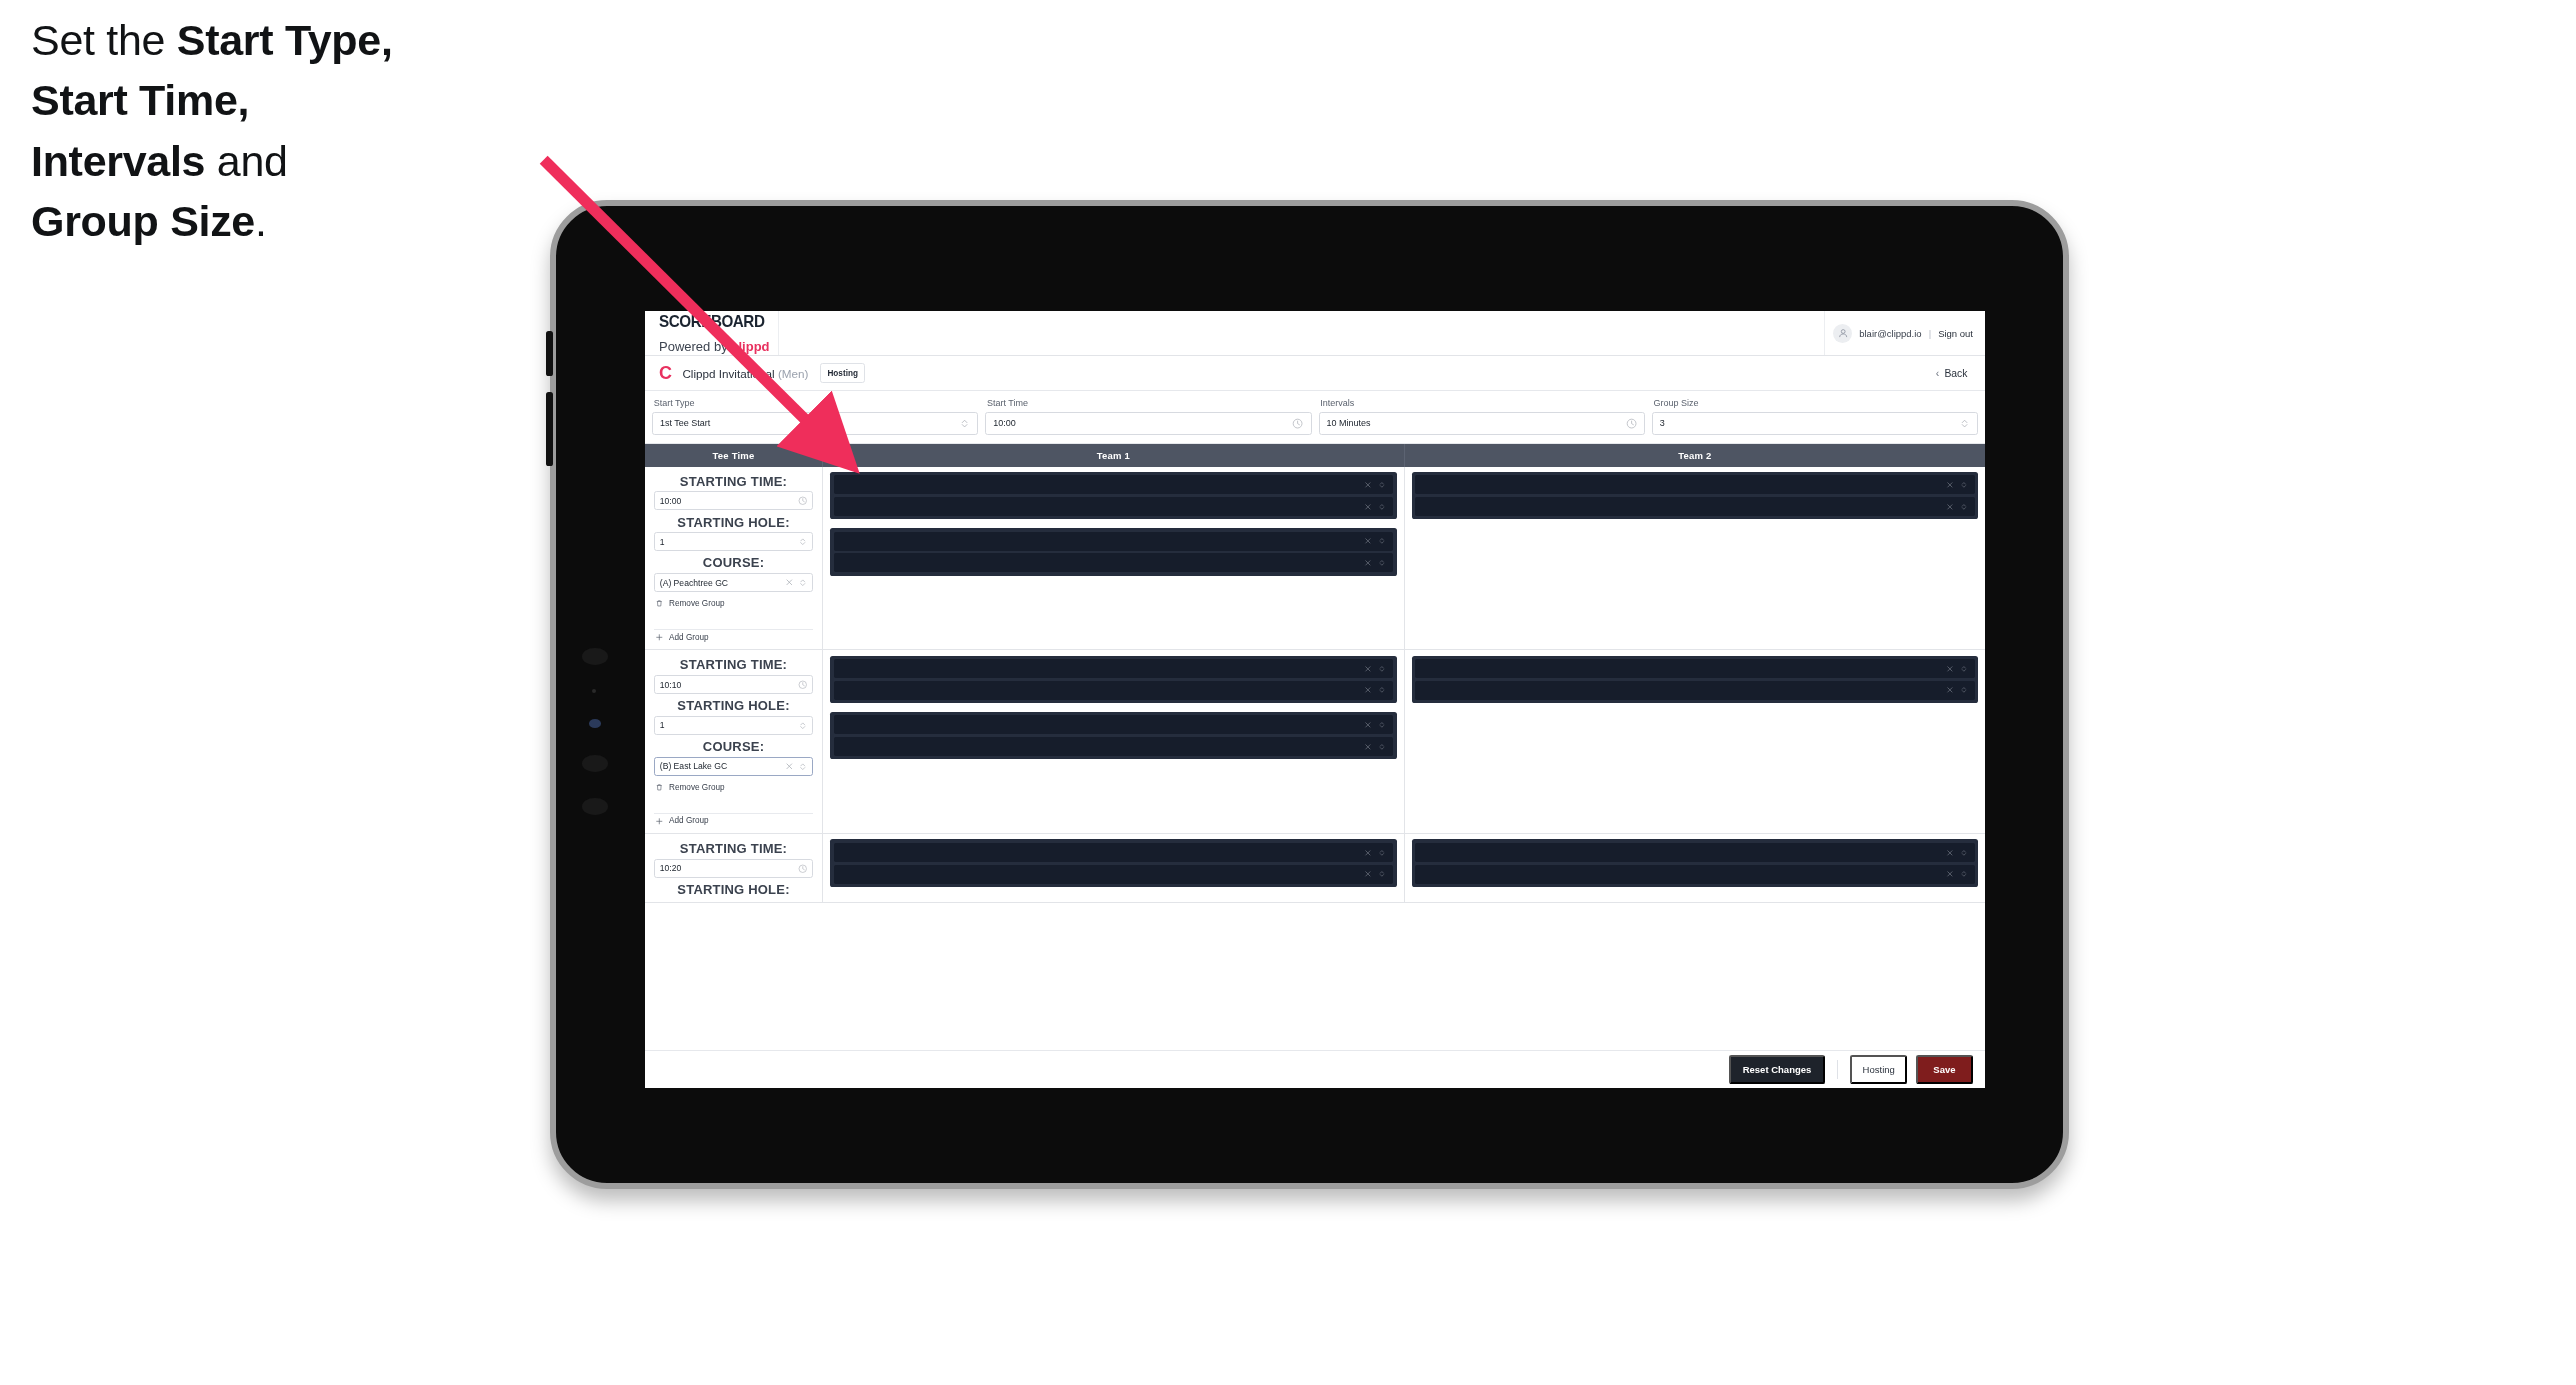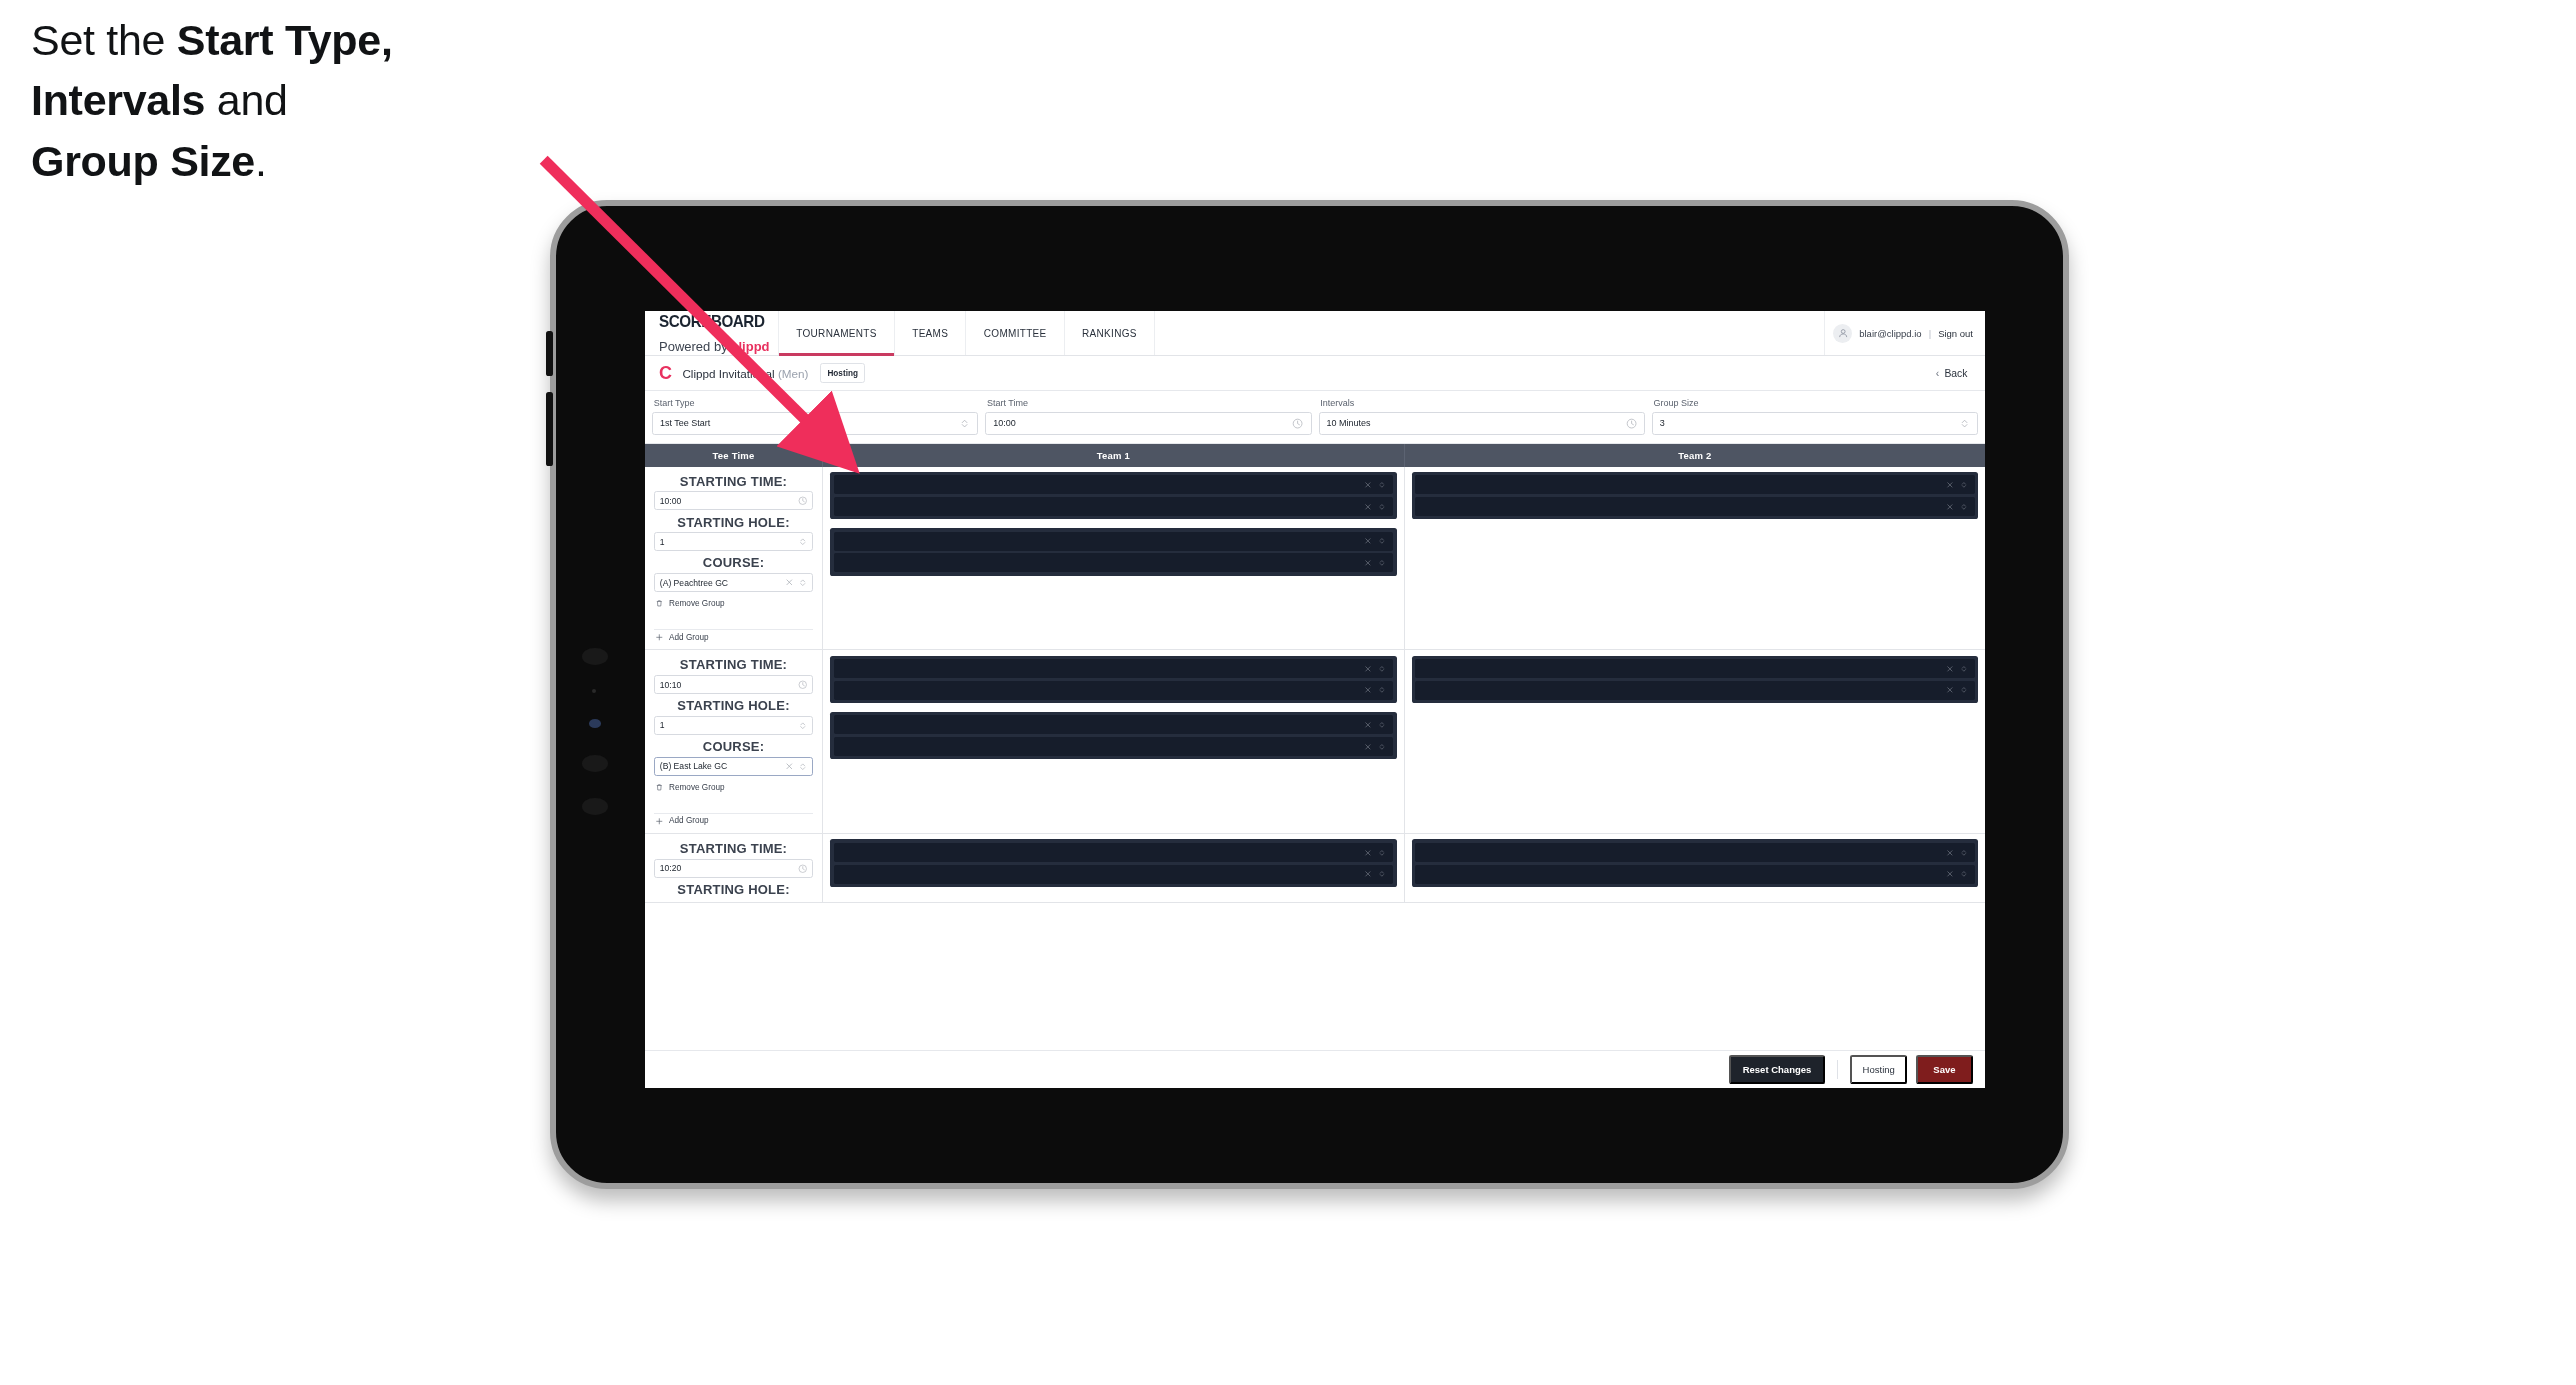--- a/index.html
+++ b/index.html
@@ -165,46 +165,41 @@
   .btn.cancel { background:transparent; color:#2b323d; padding: 7px 10.4px; }
   .btn.save { background:#7f1d1d; color:#fff; padding: 7px 15.5px; font-weight:600; margin-left:8.6px; }
 </style>
 </head>
 <body>
 
 <div id="stage">
 
   <div id="caption">
     <span class="ln"><span class="reg">Set the </span><b>Start Type,</b></span>
+    <span class="ln"><b>Start Time,</b></span>
     <span class="ln"><b>Intervals</b><span class="reg"> and</span></span>
     <span class="ln"><b>Group Size</b><span class="reg">.</span></span>
   </div>
 
   <div id="tablet">
     <div class="side-btn" style="top:125px;height:45px;"></div>
     <div class="side-btn" style="top:186px;height:74px;"></div>
     <div class="cam-dot" style="left:26px;top:442px;width:26px;height:17.3px;background:#191919;"></div>
     <div class="cam-dot" style="left:36px;top:483px;width:4.3px;height:4.3px;background:#2a2a2a;"></div>
     <div class="cam-dot" style="left:33px;top:513px;width:12px;height:8.6px;background:#2b3a5a;"></div>
     <div class="cam-dot" style="left:26px;top:549px;width:26px;height:17.3px;background:#191919;"></div>
     <div class="cam-dot" style="left:26px;top:592px;width:26px;height:17.3px;background:#191919;"></div>
 
     <div id="screen">
 
       <div class="topnav">
         <div class="brand">
           <div class="bname">SCOREBOARD</div>
           <div class="bsub"><span>Powered by </span><em>clippd</em></div>
         </div>
-        <div class="navtabs" id="navtabs">
-            <div class="navtab active">TOURNAMENTS</div>
-            <div class="navtab">TEAMS</div>
-            <div class="navtab">COMMITTEE</div>
-            <div class="navtab">RANKINGS</div>
-          </div>
         <div class="navspacer"></div>
         <div class="navright">
           <div class="avatar">
             <svg width="10.4" height="10.4" viewBox="0 0 16 16">
                 <circle cx="8" cy="5.4" r="2.9" fill="none" stroke="#8d93a0" stroke-width="1.3"></circle>
                 <path d="M2.6 14c0-3.1 2.4-4.8 5.4-4.8s5.4 1.7 5.4 4.8" fill="none" stroke="#8d93a0" stroke-width="1.3"></path>
               </svg>
           </div>
           <span class="email">blair@clippd.io</span>
           <span class="sep">|</span>

